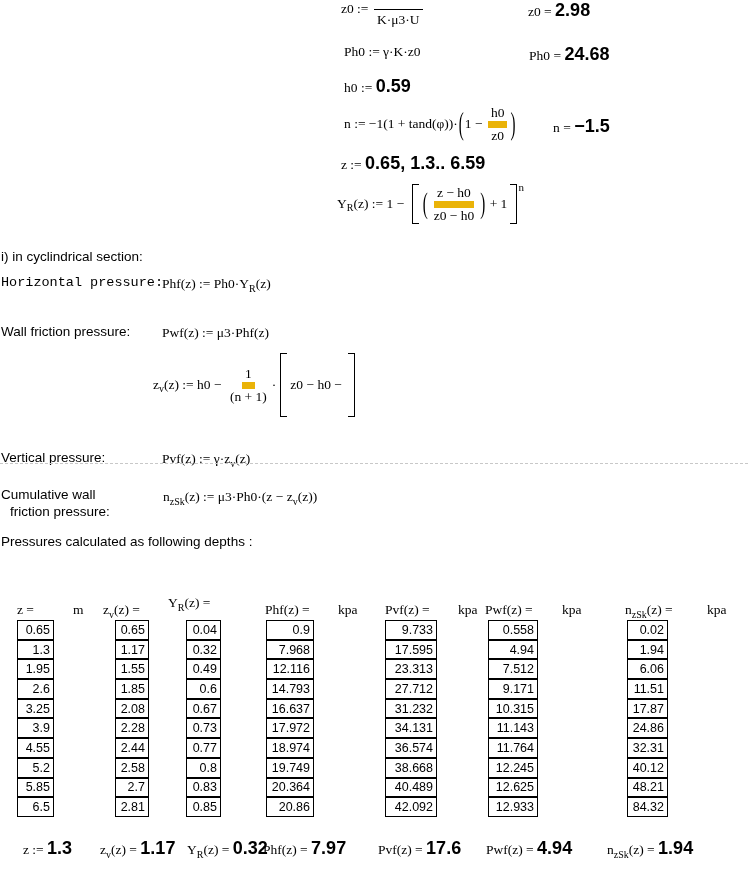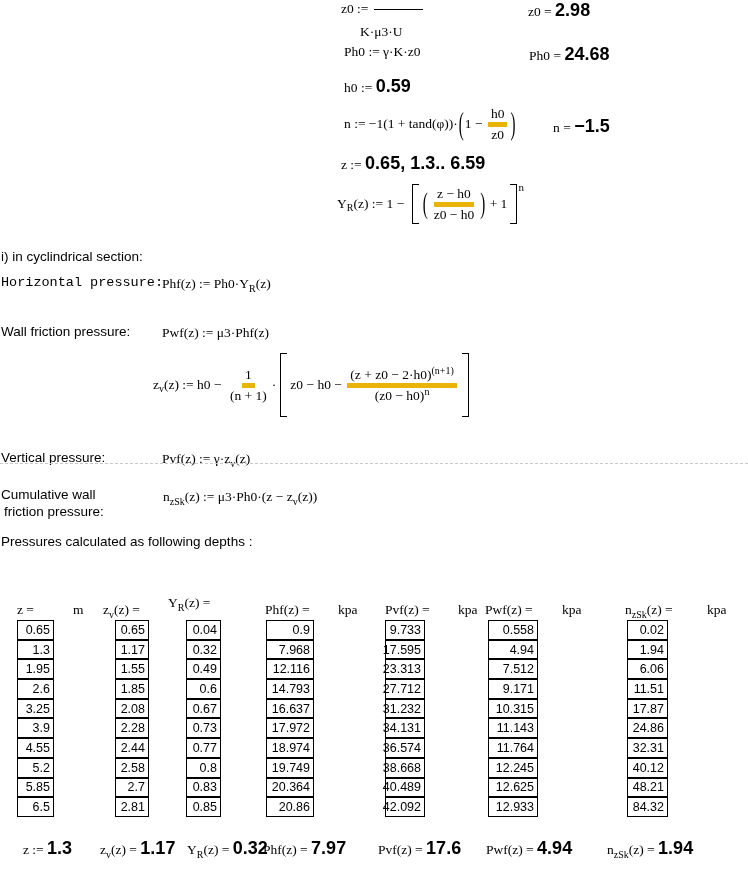--- a/index.html
+++ b/index.html
@@ -5,21 +5,21 @@
   * { margin:0; padding:0; box-sizing:content-box; }
   html,body { background:#fff; }
   .canvas { position:relative; width:748px; height:881px; background:#ffffff; overflow:hidden;
             color:#000; }
   .abs { position:absolute; }
   .serif { font-family:"Liberation Serif", serif; font-size:13.5px; color:#000; }
   .sans  { font-family:"Liberation Sans", sans-serif; font-size:18px; color:#000;font-weight:bold; }
   .mrow { display:inline-flex; align-items:center; white-space:pre; }
   .mrow span { white-space:pre; }
   .frac { display:inline-flex; flex-direction:column; align-items:center; vertical-align:middle; margin:0 2px; }
-  .frac .num { border-bottom:5px solid #eab308; padding:0 3px; text-align:left; }
+  .frac .num { border-bottom:7px solid #eab308; padding:0 3px; text-align:left; }
   .frac .den { padding:0 3px; text-align:center; }
   .subsc { font-size:10px; position:relative; top:3.5px; }
   .supx { font-size:10px; position:relative; top:-5px; }
   .expn { font-size:11px; align-self:flex-start; margin-top:-3px; margin-left:1px; }
   .paren { display:inline-block; font-size:15px; line-height:1.1; font-family:"Liberation Serif",serif; margin:0 1px; }
   .sqbl { display:inline-block; width:6px; align-self:stretch;
           border-left:1.5px solid #000; border-top:1.5px solid #000; border-bottom:1.5px solid #000; margin:0 3px 0 4px; }
   .sqbr { display:inline-block; width:6px; align-self:stretch;
           border-right:1.5px solid #000; border-top:1.5px solid #000; border-bottom:1.5px solid #000; margin:0 0 0 3px; }
   .fbar { border-top:1px solid #000; }
@@ -33,21 +33,21 @@
 </style>
 </head>
 <body>
 
 <div class="canvas">
 
   <div class="abs serif" style="left:341px; top:1px;">
     <span>z0 := </span>
   </div>
   <div class="abs fbar" style="left:374px; top:9px; width:49px; height:0;"></div>
-  <div class="abs serif" style="left:360px; top:12px;margin-top:12px;">K·μ3·U</div>
+  <div class="abs serif" style="left:377px; top:12px;">K·μ3·U</div>
   <div class="abs serif" style="left:528px; top:0px;">
     <span>z0 = </span><span class="sans">2.98</span>
   </div>
 
   <div class="abs serif" style="left:344px; top:44px;">Ph0 := γ·K·z0</div>
   <div class="abs serif" style="left:529px; top:44px;">
     <span>Ph0 = </span><span class="sans">24.68</span>
   </div>
 
   <div class="abs serif" style="left:344px; top:76px;">
@@ -98,36 +98,32 @@
 
   <div class="abs serif mrow" style="left:153px; top:353px; height:64px;">
     <span>z</span><span class="subsc">v</span><span>(z) := h0 − </span>
     <span class="frac">
       <span class="num">1</span>
       <span class="den">(n + 1)</span>
     </span>
     <span>·</span>
     <span class="sqbl"></span>
     <span>z0 − h0 − </span>
-    <span class="frac">
-      <span class="num"><span>(z + z0 − 2·h0)</span><span class="supx">(n+1)</span></span>
-      <span class="den"><span>(z0 − h0)</span><span class="supx">n</span></span>
-    </span>
     <span class="sqbr"></span>
   </div>
 
   <div class="abs label" style="left:1px; top:450px;">Vertical pressure:</div>
   <div class="abs serif" style="left:162px; top:451px;">
     <span>Pvf(z) := γ·z</span><span class="subsc">v</span><span>(z)</span>
   </div>
 
   <div class="abs dashline" style="left:0; top:463px; width:748px; height:0;"></div>
 
   <div class="abs label" style="left:1px; top:487px;">Cumulative wall</div>
-  <div class="abs label" style="left:4px; top:504px;">friction pressure:</div>
+  <div class="abs label" style="left:10px; top:504px;">friction pressure:</div>
   <div class="abs serif" style="left:163px; top:489px;">
     <span>n</span><span class="subsc">zSk</span><span>(z) := μ3·Ph0·(z − z</span><span class="subsc">v</span><span>(z))</span>
   </div>
 
   <div class="abs label" style="left:1px; top:534px;">Pressures calculated as following depths :</div>
 
   <div class="abs serif hdr" style="left:17px;  top:602px;"><span>z =</span></div>
   <div class="abs serif hdr" style="left:73px;  top:602px;">m</div>
   <div class="abs serif hdr" style="left:103px; top:602px;"><span>z</span><span class="subsc">v</span><span>(z) =</span></div>
   <div class="abs serif hdr" style="left:168px; top:595px;"><span>Y</span><span class="subsc">R</span><span>(z) =</span></div>
@@ -181,21 +177,21 @@
       <div class="cell">7.968</div>
       <div class="cell">12.116</div>
       <div class="cell">14.793</div>
       <div class="cell">16.637</div>
       <div class="cell">17.972</div>
       <div class="cell">18.974</div>
       <div class="cell">19.749</div>
       <div class="cell">20.364</div>
       <div class="cell">20.86</div>
     </div>
-  <div class="abs col" style="left:385px; top:620px; width:40px;">
+  <div class="abs col" style="left:385px; top:620px; width:52px;">
       <div class="cell">9.733</div>
       <div class="cell">17.595</div>
       <div class="cell">23.313</div>
       <div class="cell">27.712</div>
       <div class="cell">31.232</div>
       <div class="cell">34.131</div>
       <div class="cell">36.574</div>
       <div class="cell">38.668</div>
       <div class="cell">40.489</div>
       <div class="cell">42.092</div>

